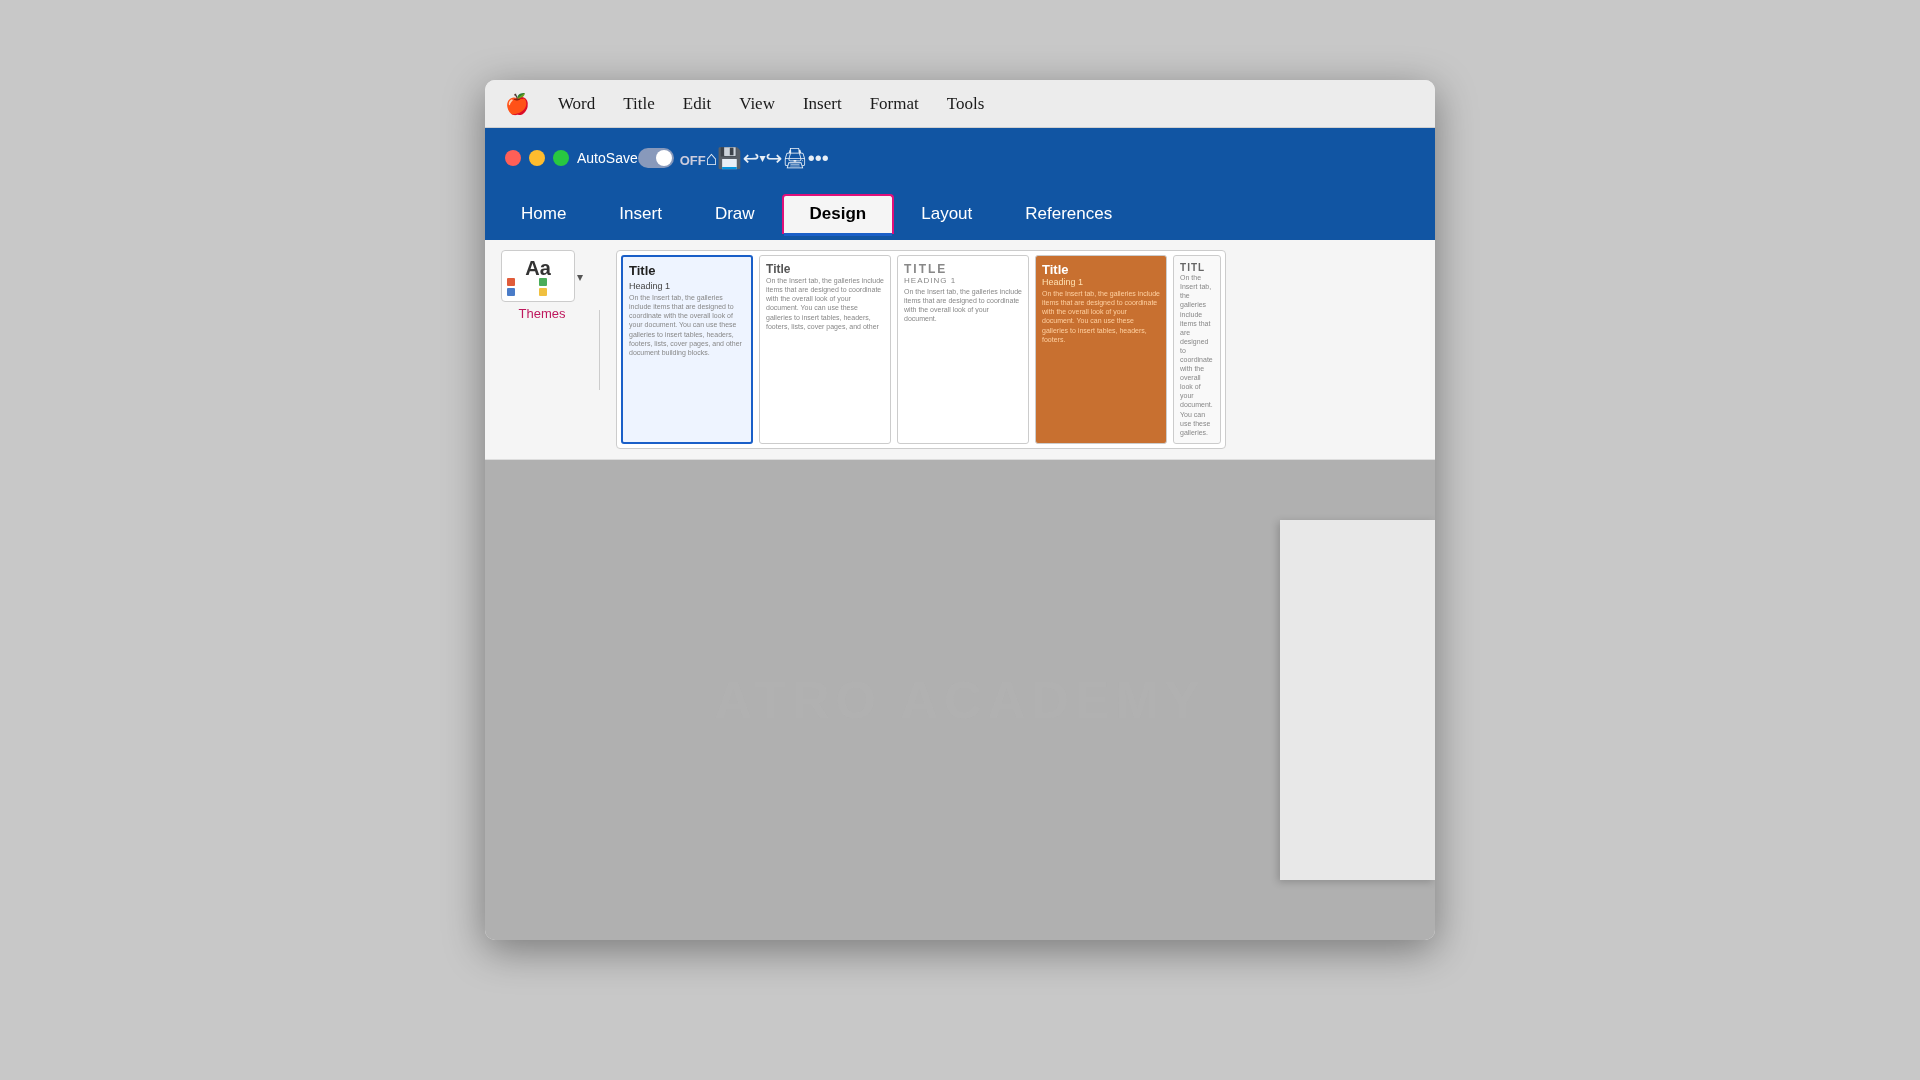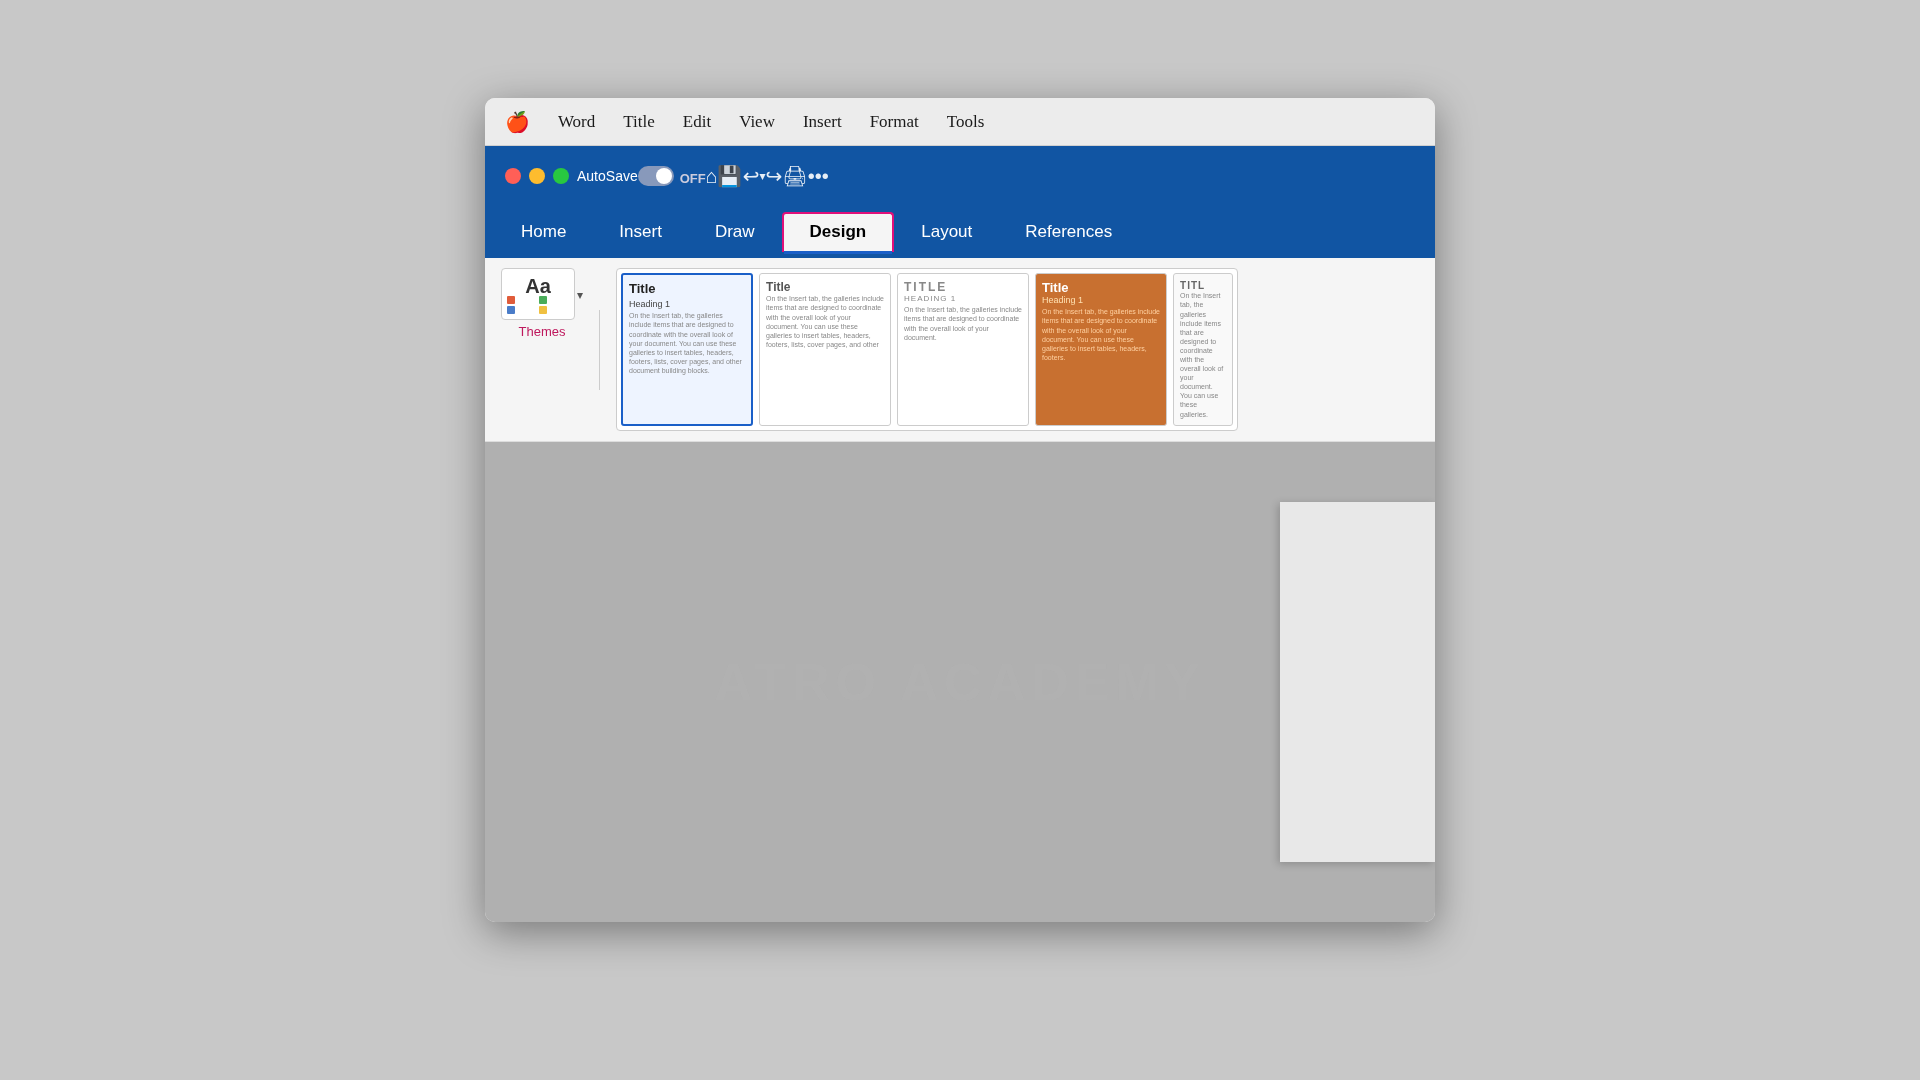--- a/index.html
+++ b/index.html
@@ -381,21 +381,21 @@
         <div class="style-card-heading" style="font-size:8px;color:#888;letter-spacing:1px;">HEADING 1</div>
         <div class="style-card-body">On the Insert tab, the galleries include items that are designed to coordinate with the overall look of your document.</div>
       </div>
 
       <div class="style-card style-card-4">
         <div class="style-title-4">Title</div>
         <div class="style-heading-4">Heading 1</div>
         <div class="style-body-4">On the Insert tab, the galleries include items that are designed to coordinate with the overall look of your document. You can use these galleries to insert tables, headers, footers.</div>
       </div>
 
-      <div class="style-card style-card-5" style="width:60px;overflow:hidden;">
+      <div class="style-card style-card-5" style="width:48px;overflow:hidden;">
         <div style="font-size:10px;font-weight:700;color:#666;letter-spacing:1px;">TITL</div>
         <div class="style-card-body">On the Insert tab, the galleries include items that are designed to coordinate with the overall look of your document. You can use these galleries.</div>
       </div>
 
     </div>
   </div>
 
   <div class="doc-area">
     <div class="watermark">ATRO ACADEMY</div>
     <div class="doc-page"></div>

